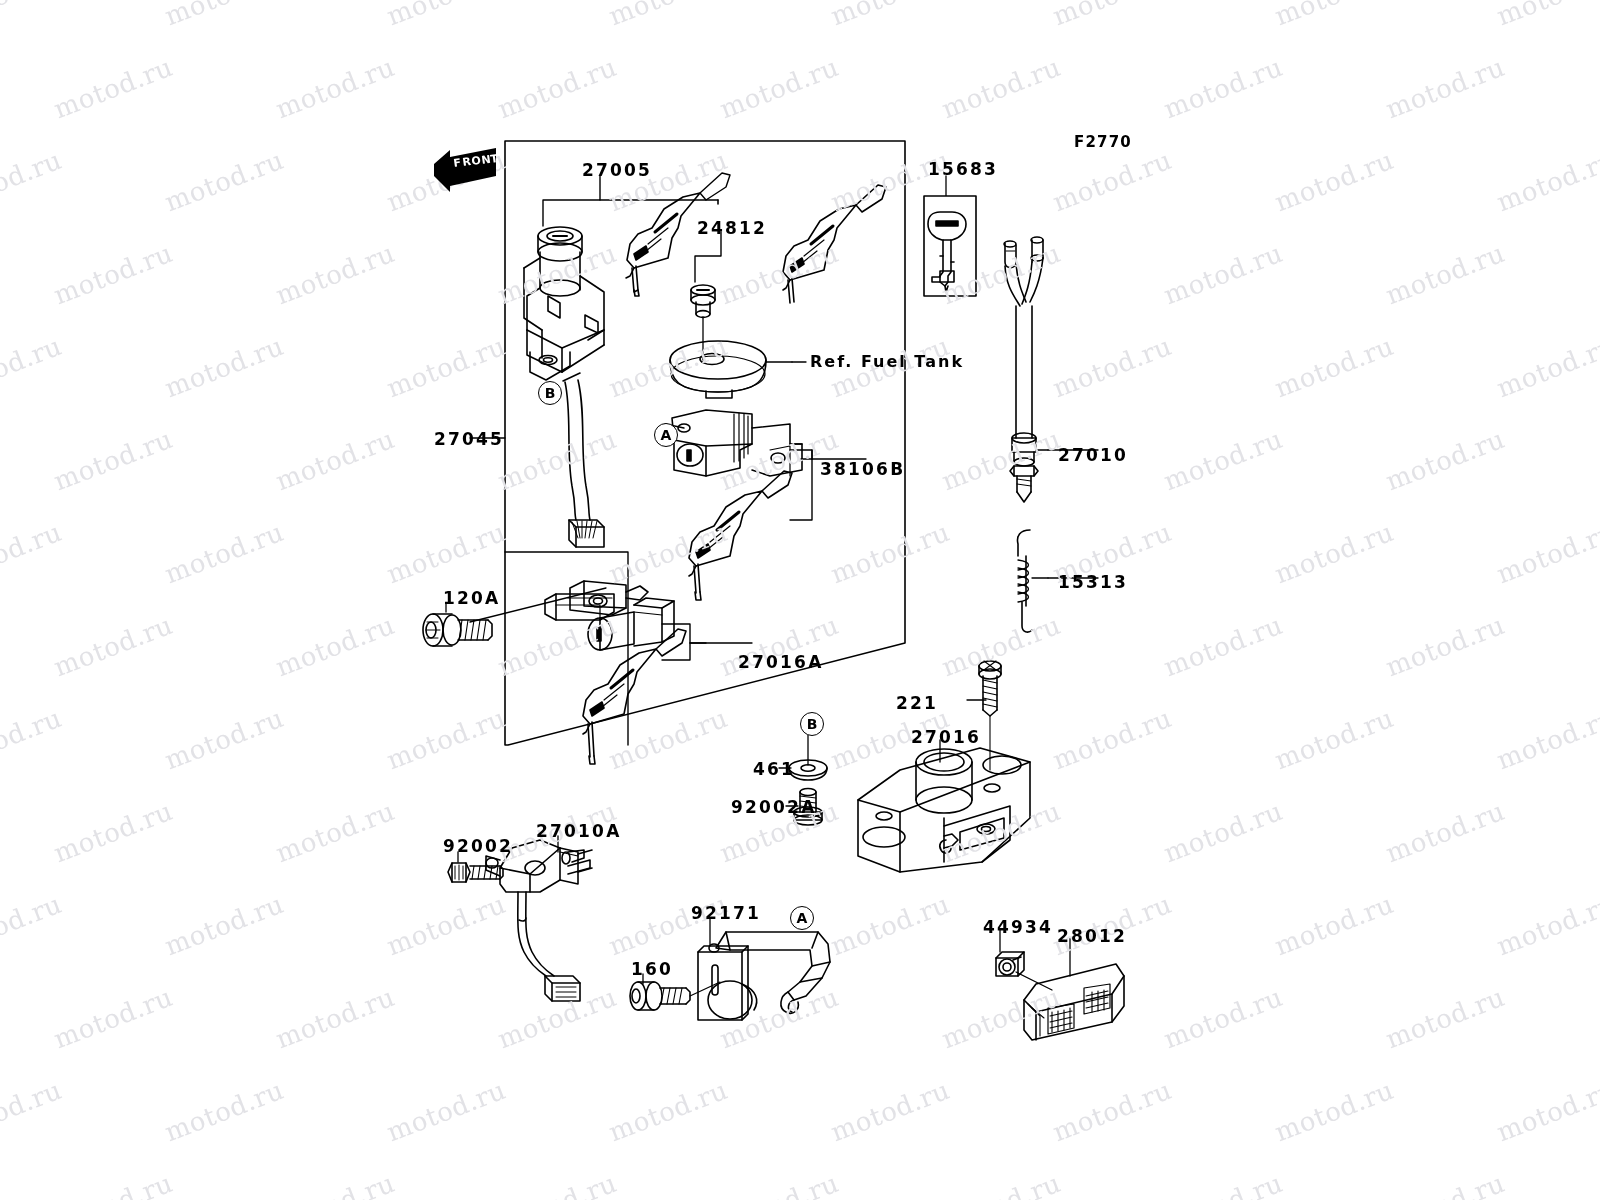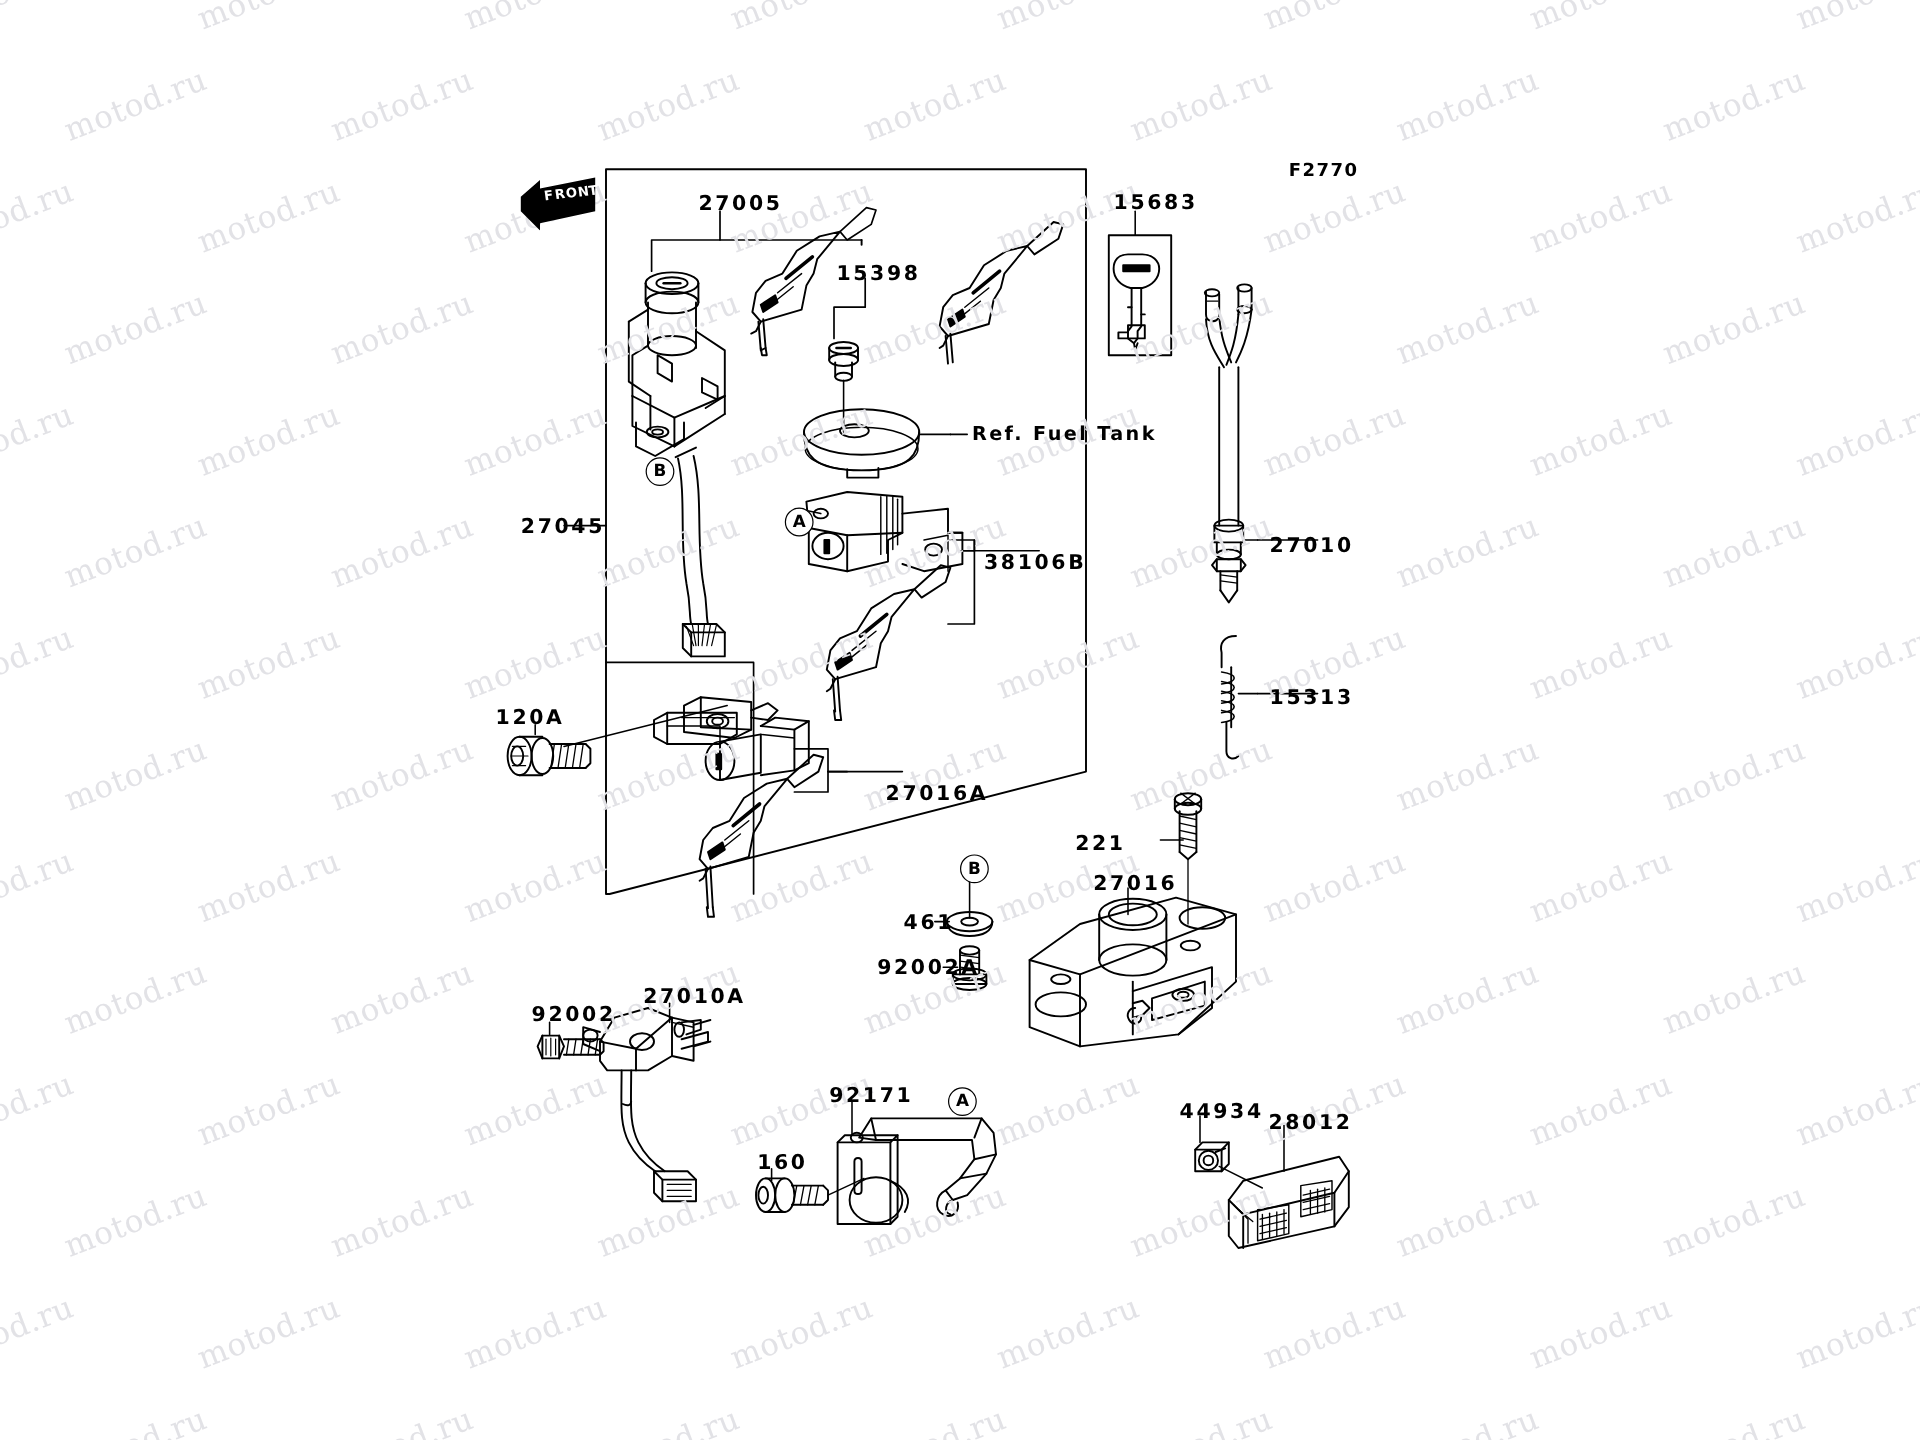--- a/index.html
+++ b/index.html
@@ -687,27 +687,27 @@
       <g fill="#fff" font-family="DejaVu Sans, sans-serif" font-weight="bold" font-size="11">
         <text transform="translate(22,21) rotate(-8)">F</text>
         <text transform="translate(31,20) rotate(-8)">R</text>
         <text transform="translate(40,19) rotate(-8)">O</text>
         <text transform="translate(50,18) rotate(-8)">N</text>
         <text transform="translate(59,17) rotate(-8)">T</text>
       </g>
     </svg>
 
     <div class="lbl" style="left:582px;top:160px">27005</div>
-    <div class="lbl" style="left:697px;top:218px">15398</div>
+    <div class="lbl" style="left:697px;top:218px">24812</div>
     <div class="lbl" style="left:928px;top:159px">15683</div>
     <div class="lbl" style="left:434px;top:429px">27045</div>
     <div class="lbl" style="left:820px;top:459px">38106B</div>
     <div class="lbl" style="left:1058px;top:445px">27010</div>
     <div class="lbl" style="left:1058px;top:572px">15313</div>
-    <div class="lbl" style="left:413px;top:588px">120A</div>
+    <div class="lbl" style="left:443px;top:588px">120A</div>
     <div class="lbl" style="left:738px;top:652px">27016A</div>
     <div class="lbl" style="left:896px;top:693px">221</div>
     <div class="lbl" style="left:911px;top:727px">27016</div>
     <div class="lbl" style="left:753px;top:759px">461</div>
     <div class="lbl" style="left:731px;top:797px">92002A</div>
     <div class="lbl" style="left:443px;top:836px">92002</div>
     <div class="lbl" style="left:536px;top:821px">27010A</div>
     <div class="lbl" style="left:691px;top:903px">92171</div>
     <div class="lbl" style="left:631px;top:959px">160</div>
     <div class="lbl" style="left:983px;top:917px">44934</div>

